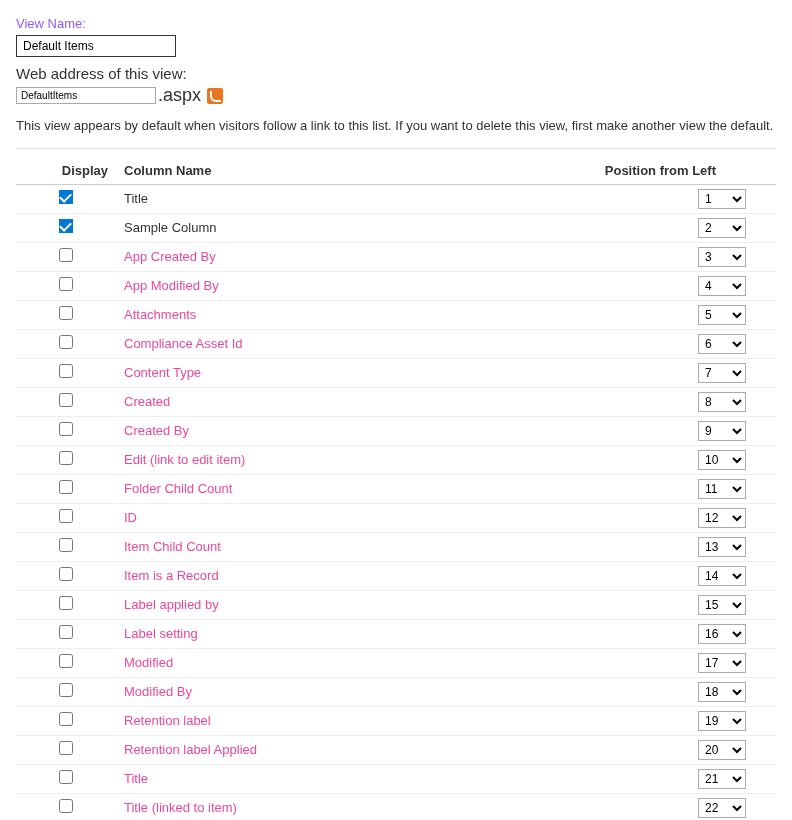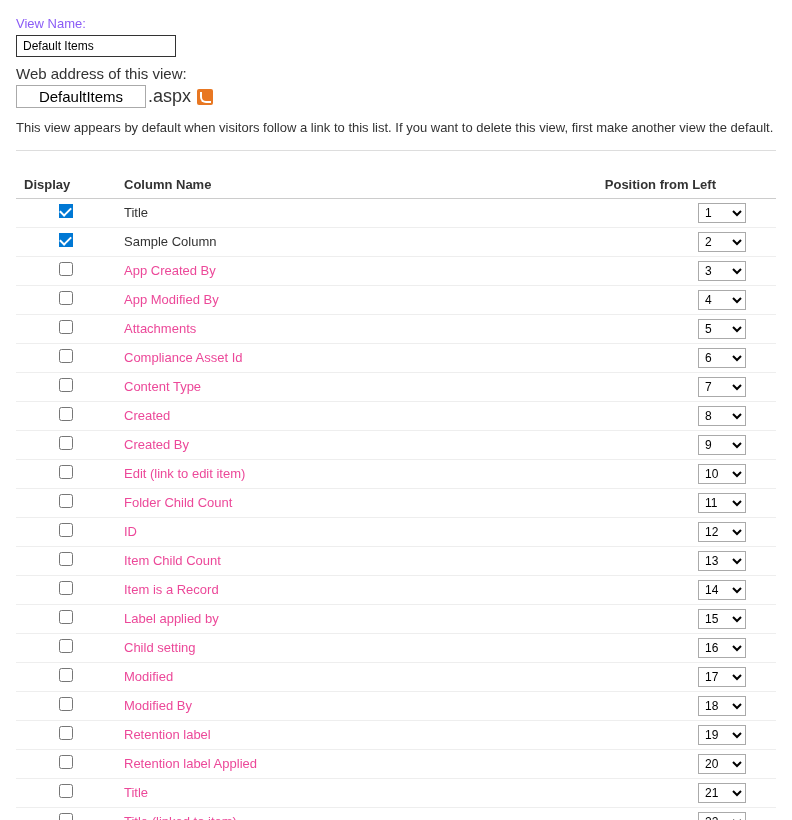--- a/index.html
+++ b/index.html
@@ -37,23 +37,22 @@
       margin-bottom: 10px;
       flex-wrap: wrap;
     }
     .web-address-url {
       color: #0563C1;
       font-size: 13px;
     }
     .web-address-input {
       border: 1px solid #aaa;
       padding: 2px 4px;
-      font-size: 15px;
-      width: 130px;
-      text-align: center;
+      font-size: 10px;
+      width: 140px;
     }
     .web-address-aspx {
       font-size: 18px;
       color: #333;
     }
     .rss-icon {
       display: inline-block;
       width: 16px;
       height: 16px;
       background: #E87722;
@@ -69,39 +68,39 @@
       top: 3px; left: 3px;
       width: 9px; height: 9px;
       border: 2px solid white;
       border-top: none;
       border-right: none;
       border-radius: 0 0 0 6px;
     }
     .info-text {
       font-size: 13px;
       color: #333;
-      margin-bottom: 20px;
+      margin-bottom: 8px;
       line-height: 1.5;
       border-bottom: 1px solid #ddd;
       padding-bottom: 12px;
     }
     .columns-table {
       width: 100%;
       border-collapse: collapse;
     }
     .columns-table thead tr th {
       font-weight: 700;
       font-size: 13px;
       padding: 6px 8px;
       text-align: left;
       border-bottom: 1px solid #ccc;
     }
     .columns-table thead tr th:first-child {
       width: 100px;
-      text-align: left;
+      text-align: right;
     }
     .columns-table thead tr th:nth-child(2) {
       width: 350px;
     }
     .columns-table thead tr th:nth-child(3) {
       text-align: right;
       padding-right: 60px;
     }
     .columns-table tbody tr td {
       padding: 4px 8px;
@@ -252,21 +251,21 @@
         <td><a href="#" class="col-link">Item is a Record</a></td>
         <td><select class="position-select"><option value="1">1</option><option value="2">2</option><option value="3">3</option><option value="4">4</option><option value="5">5</option><option value="6">6</option><option value="7">7</option><option value="8">8</option><option value="9">9</option><option value="10">10</option><option value="11">11</option><option value="12">12</option><option value="13">13</option><option value="14" selected="">14</option><option value="15">15</option><option value="16">16</option><option value="17">17</option><option value="18">18</option><option value="19">19</option><option value="20">20</option><option value="21">21</option><option value="22">22</option><option value="23">23</option><option value="24">24</option></select></td>
       </tr>
       <tr>
         <td><input type="checkbox" style=""></td>
         <td><a href="#" class="col-link">Label applied by</a></td>
         <td><select class="position-select"><option value="1">1</option><option value="2">2</option><option value="3">3</option><option value="4">4</option><option value="5">5</option><option value="6">6</option><option value="7">7</option><option value="8">8</option><option value="9">9</option><option value="10">10</option><option value="11">11</option><option value="12">12</option><option value="13">13</option><option value="14">14</option><option value="15" selected="">15</option><option value="16">16</option><option value="17">17</option><option value="18">18</option><option value="19">19</option><option value="20">20</option><option value="21">21</option><option value="22">22</option><option value="23">23</option><option value="24">24</option></select></td>
       </tr>
       <tr>
         <td><input type="checkbox" style=""></td>
-        <td><a href="#" class="col-link">Child setting</a></td>
+        <td><a href="#" class="col-link">Label setting</a></td>
         <td><select class="position-select"><option value="1">1</option><option value="2">2</option><option value="3">3</option><option value="4">4</option><option value="5">5</option><option value="6">6</option><option value="7">7</option><option value="8">8</option><option value="9">9</option><option value="10">10</option><option value="11">11</option><option value="12">12</option><option value="13">13</option><option value="14">14</option><option value="15">15</option><option value="16" selected="">16</option><option value="17">17</option><option value="18">18</option><option value="19">19</option><option value="20">20</option><option value="21">21</option><option value="22">22</option><option value="23">23</option><option value="24">24</option></select></td>
       </tr>
       <tr>
         <td><input type="checkbox" style=""></td>
         <td><a href="#" class="col-link">Modified</a></td>
         <td><select class="position-select"><option value="1">1</option><option value="2">2</option><option value="3">3</option><option value="4">4</option><option value="5">5</option><option value="6">6</option><option value="7">7</option><option value="8">8</option><option value="9">9</option><option value="10">10</option><option value="11">11</option><option value="12">12</option><option value="13">13</option><option value="14">14</option><option value="15">15</option><option value="16">16</option><option value="17" selected="">17</option><option value="18">18</option><option value="19">19</option><option value="20">20</option><option value="21">21</option><option value="22">22</option><option value="23">23</option><option value="24">24</option></select></td>
       </tr>
       <tr>
         <td><input type="checkbox" style=""></td>
         <td><a href="#" class="col-link">Modified By</a></td>

